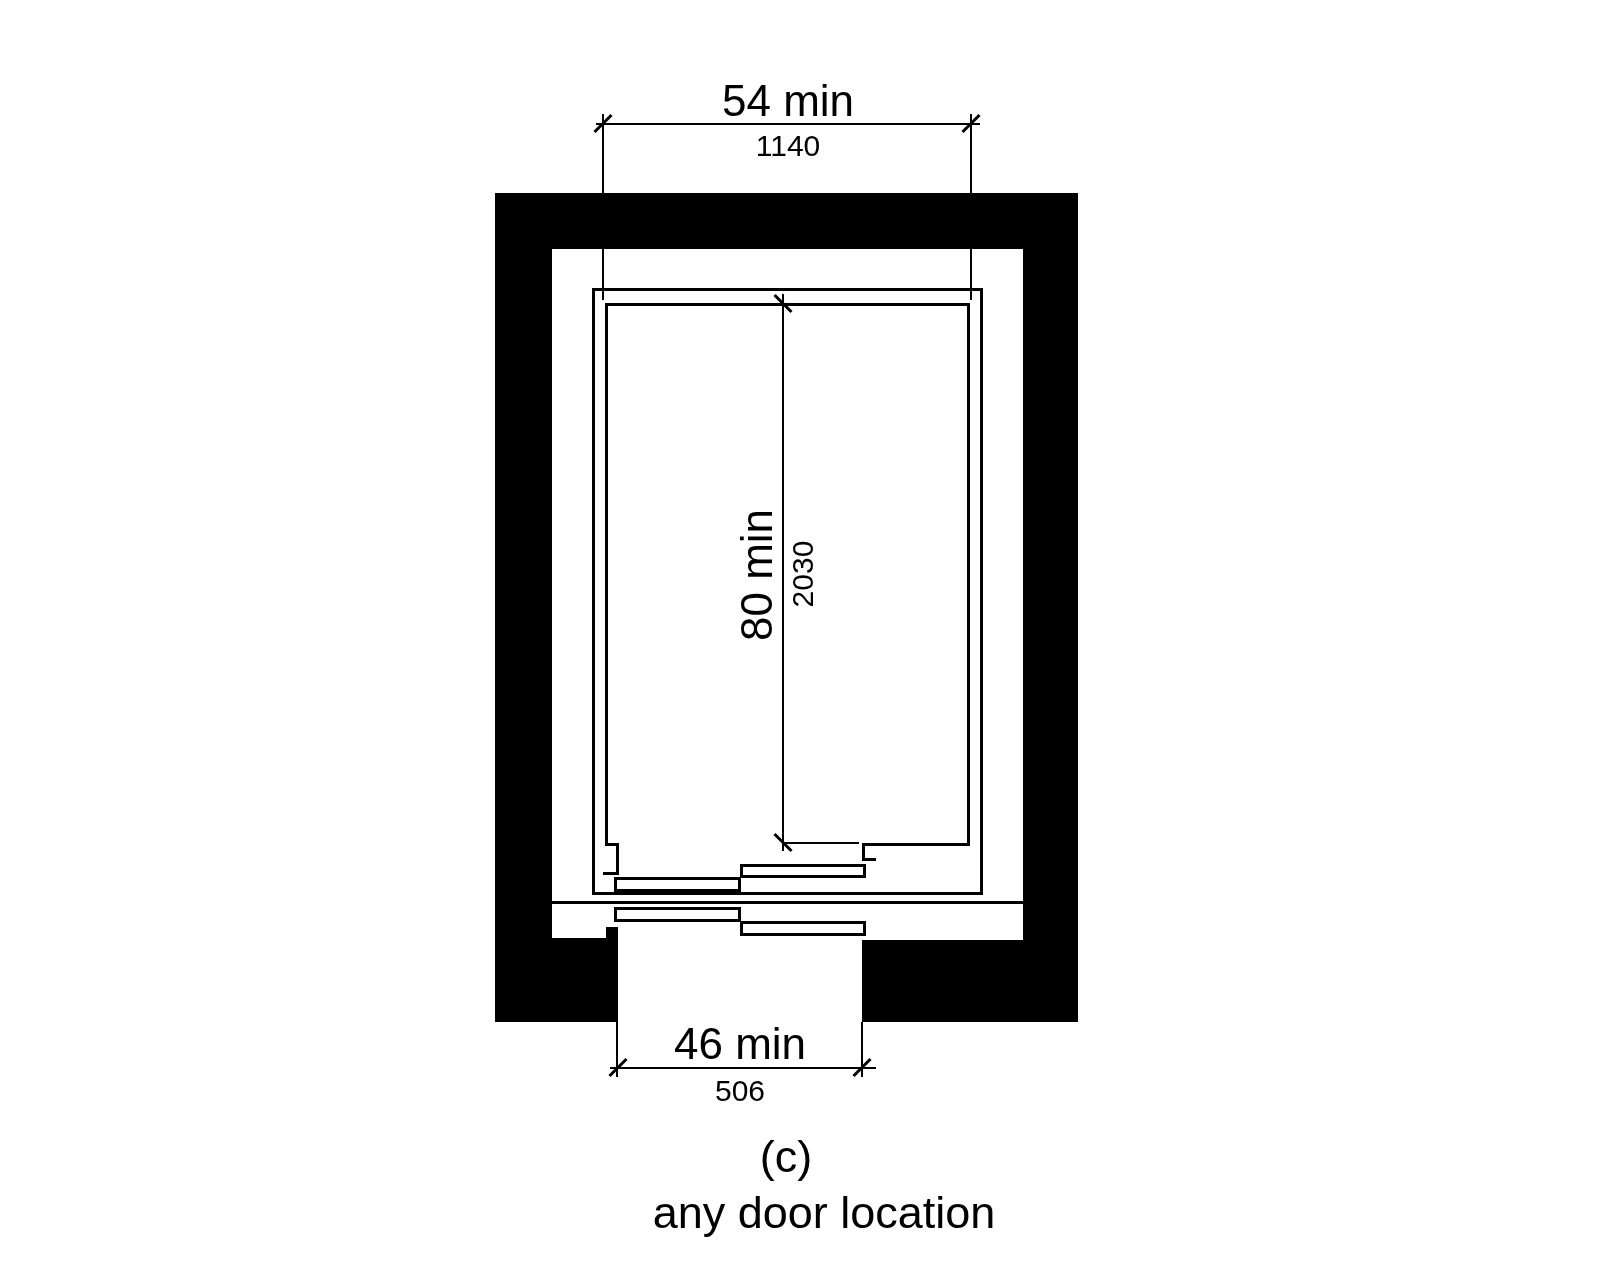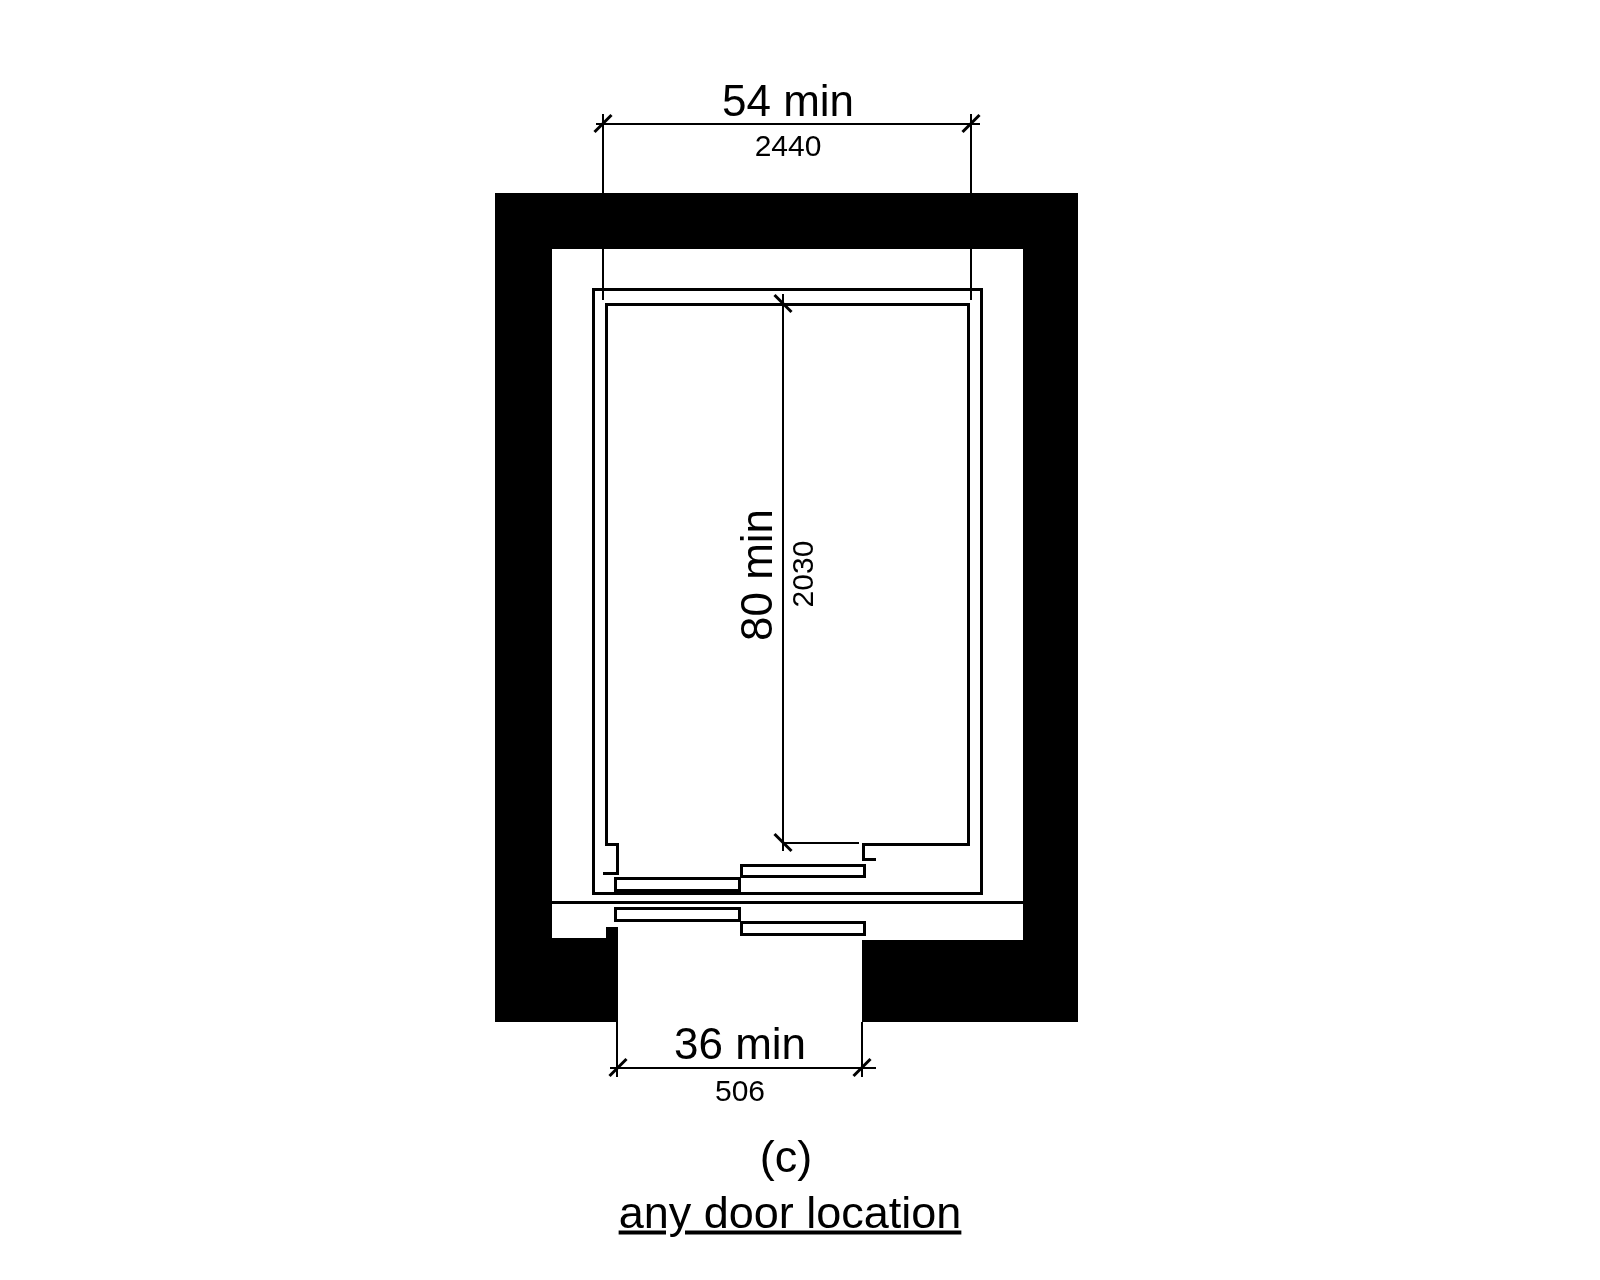--- a/index.html
+++ b/index.html
@@ -59,33 +59,33 @@
 
   <div class="panel" style="left:614px;top:907px;width:127px;height:15px;"></div>
   <div class="panel" style="left:740px;top:921px;width:126px;height:15px;"></div>
 
   <div class="dim" style="left:596px;top:123px;width:384px;height:2px;"></div>
   <div class="dim" style="left:602px;top:114px;width:2px;height:186px;"></div>
   <div class="dim" style="left:970px;top:114px;width:2px;height:186px;"></div>
   <div class="tick fwd" style="left:591px;top:122px;"></div>
   <div class="tick fwd" style="left:959px;top:122px;"></div>
   <div class="label f-in" style="left:788px;top:101px;">54 min</div>
-  <div class="label f-mm" style="left:788px;top:146px;">2440</div>
+  <div class="label f-mm" style="left:788px;top:146px;">1140</div>
 
   <div class="dim" style="left:782px;top:294px;width:2px;height:557px;"></div>
   <div class="tick bwd" style="left:771px;top:302px;"></div>
   <div class="tick bwd" style="left:771px;top:841px;"></div>
   <div class="dim" style="left:783px;top:842px;width:76px;height:2px;"></div>
   <div class="label f-in rot" style="left:757px;top:575px;">80 min</div>
   <div class="label f-mm rot" style="left:803px;top:574px;">2030</div>
 
   <div class="dim" style="left:610px;top:1067px;width:266px;height:2px;"></div>
   <div class="dim" style="left:616px;top:1022px;width:2px;height:55px;"></div>
   <div class="dim" style="left:861px;top:1022px;width:2px;height:55px;"></div>
   <div class="tick fwd" style="left:606px;top:1066px;"></div>
   <div class="tick fwd" style="left:850px;top:1066px;"></div>
-  <div class="label f-in" style="left:740px;top:1044px;">36 min</div>
+  <div class="label f-in" style="left:740px;top:1044px;">46 min</div>
   <div class="label f-mm" style="left:740px;top:1091px;">506</div>
 
   <div class="label f-cap" style="left:786px;top:1156px;">(c)</div>
-  <div class="label f-cap" style="left:790px;top:1212px;text-decoration:underline;">any door location</div>
+  <div class="label f-cap" style="left:824px;top:1212px;">any door location</div>
 
 </div>
 
 </body></html>

